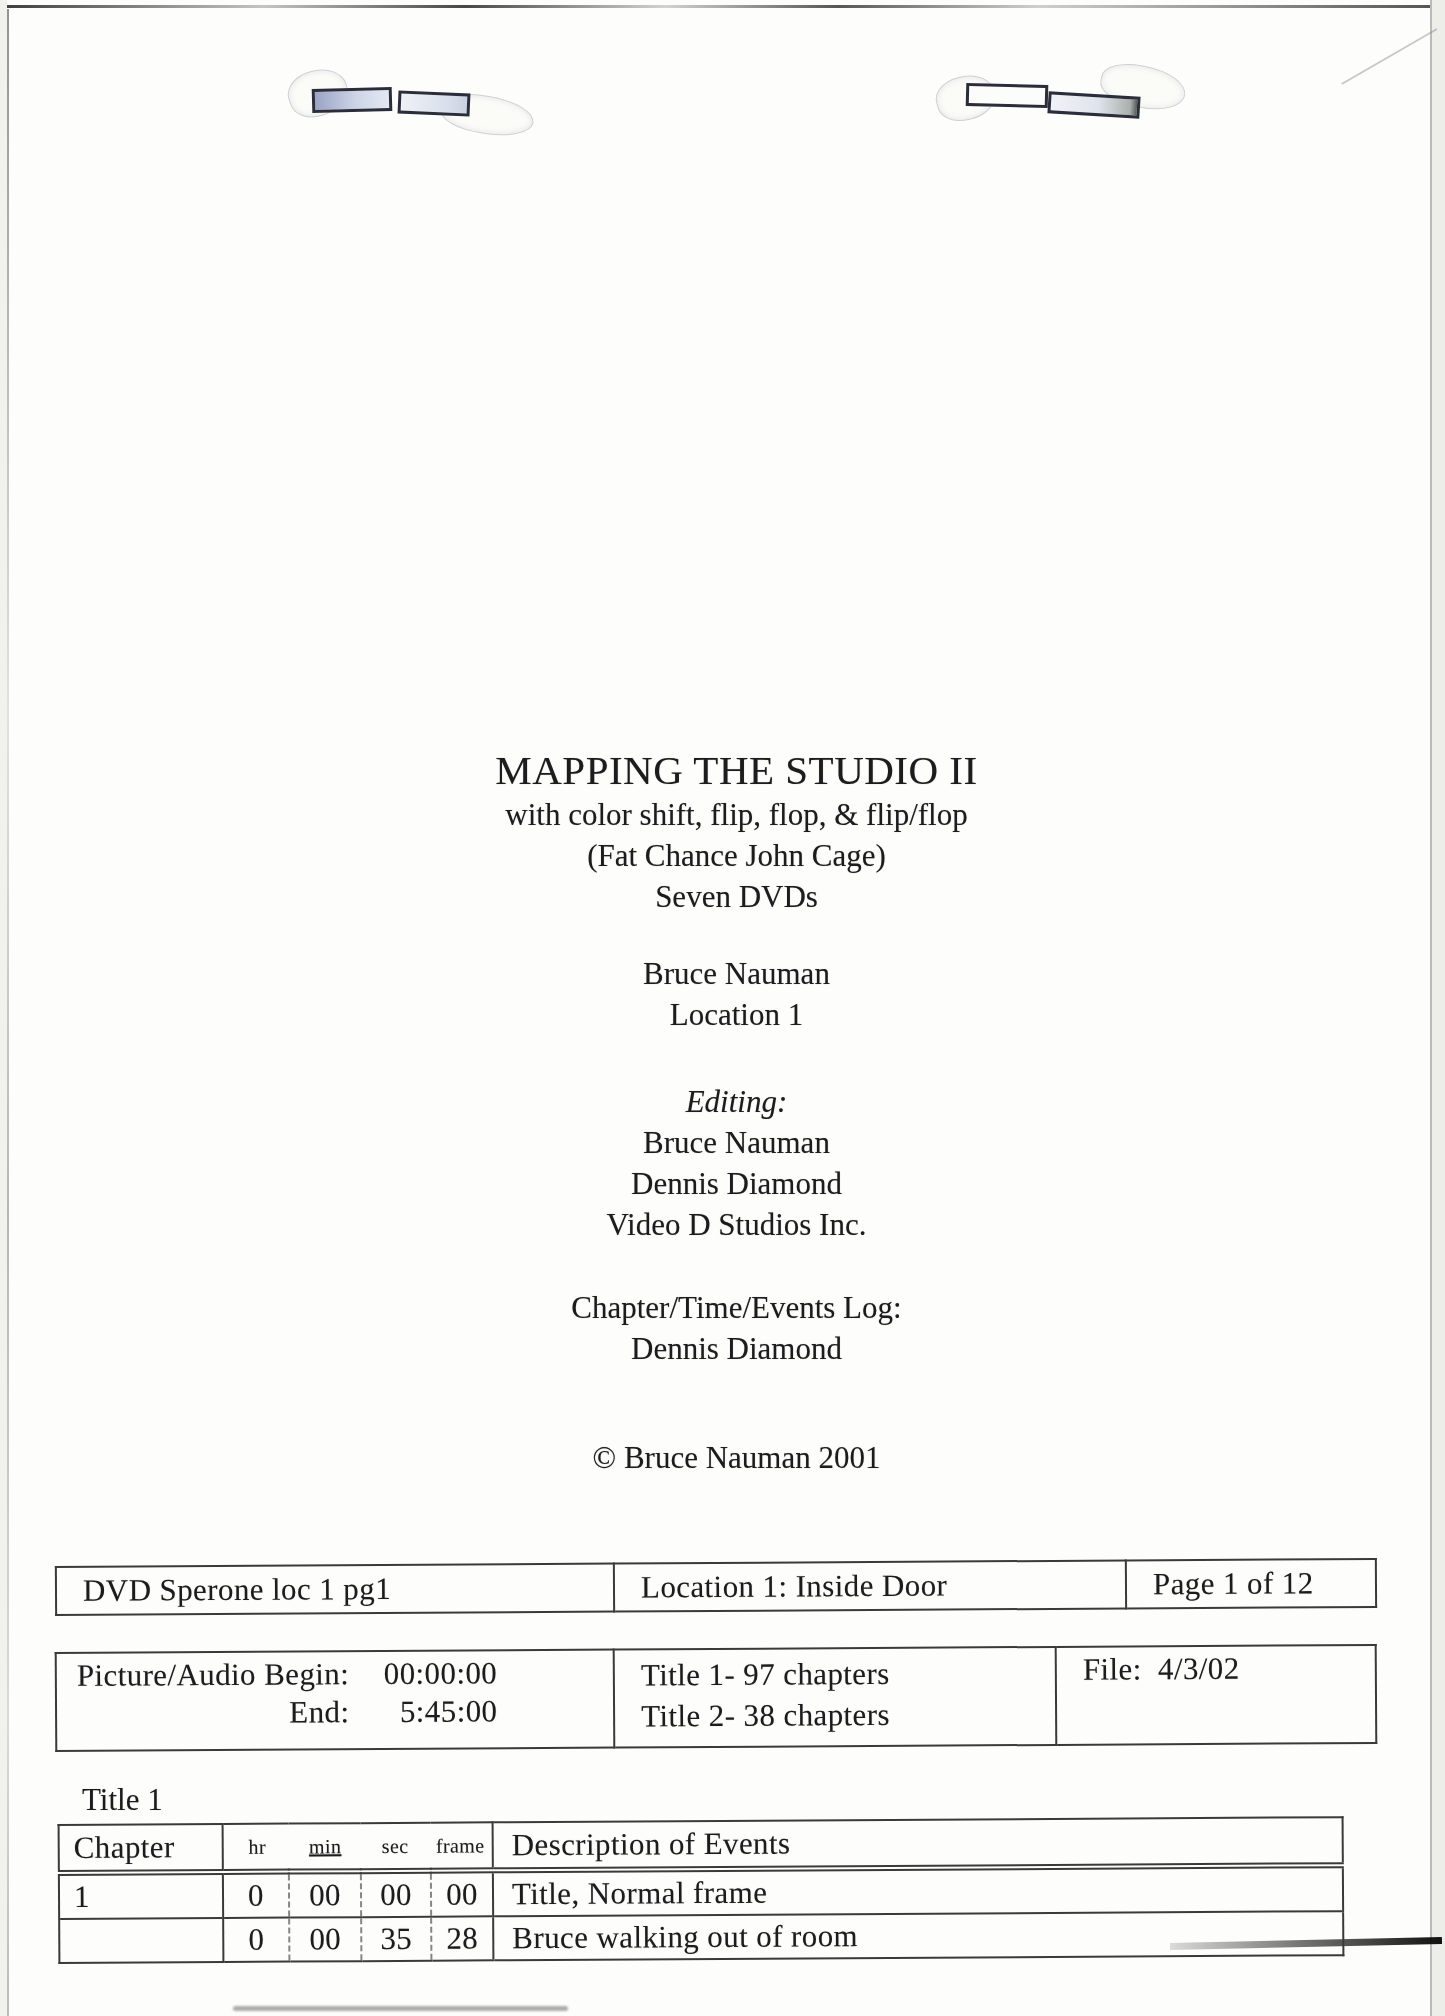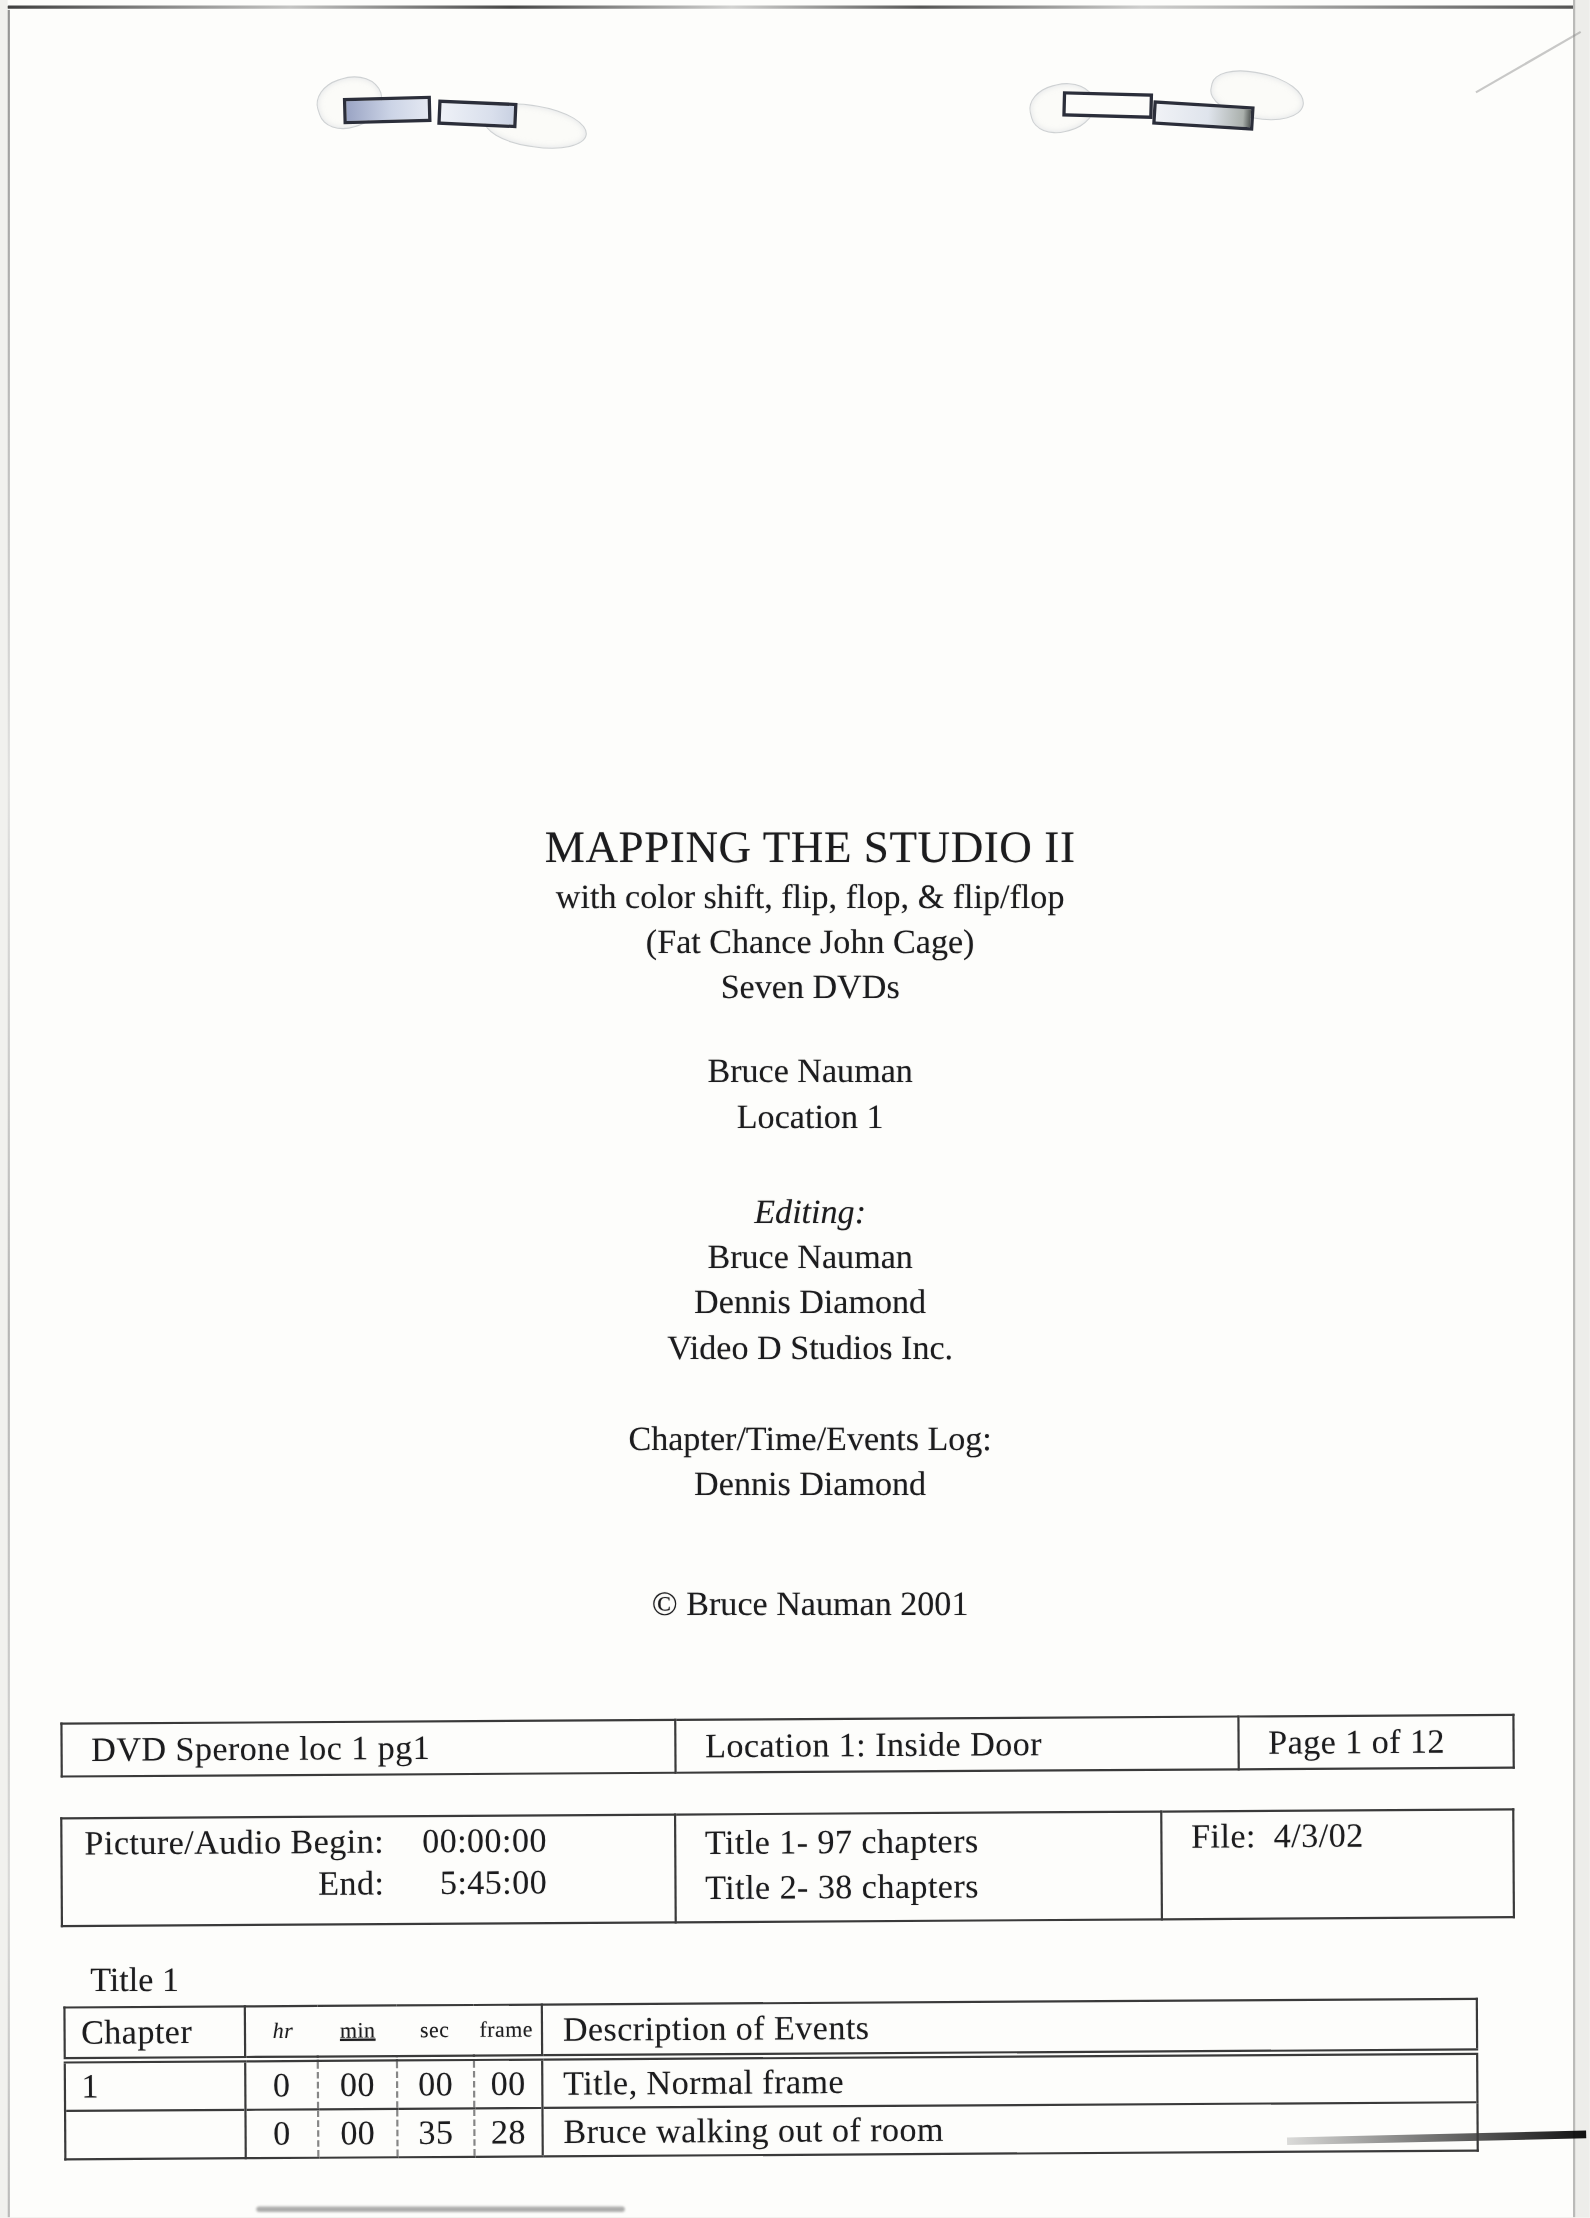--- a/index.html
+++ b/index.html
@@ -88,21 +88,21 @@
   .chapter-table td.b-right{border-right:2px solid #3a3a3a;}
   .chapter-table td.b-top{border-top:2px solid #3a3a3a;}
   .chapter-table td.b-bottom{border-bottom:2px solid #3a3a3a;}
   .chapter-table td.dash{border-left:2px dashed #868686;}
   .chapter-table .row2 td{border-top:2px solid #3a3a3a;}
   .cell-chapter{padding-left:14px;}
   .cell-desc{padding-left:18px;}
   .cell-time{text-align:center;}
   .time-units{display:flex;align-items:center;height:100%;}
   .time-units span{font-size:20px;text-align:center;}
-  .tu-hr{width:66px;font-style:italic;} .tu-min{width:72px;text-decoration:underline;} .tu-sec{width:70px;} .tu-frame{width:62px;}
+  .tu-hr{width:66px;} .tu-min{width:72px;text-decoration:underline;} .tu-sec{width:70px;} .tu-frame{width:62px;}
 </style>
 </head>
 <body>
 
 <div class="page">
 
   <div class="edge-top"></div>
   <div class="edge-left-strip"></div>
   <div class="edge-left-line"></div>
   <div class="edge-right-strip"></div>

